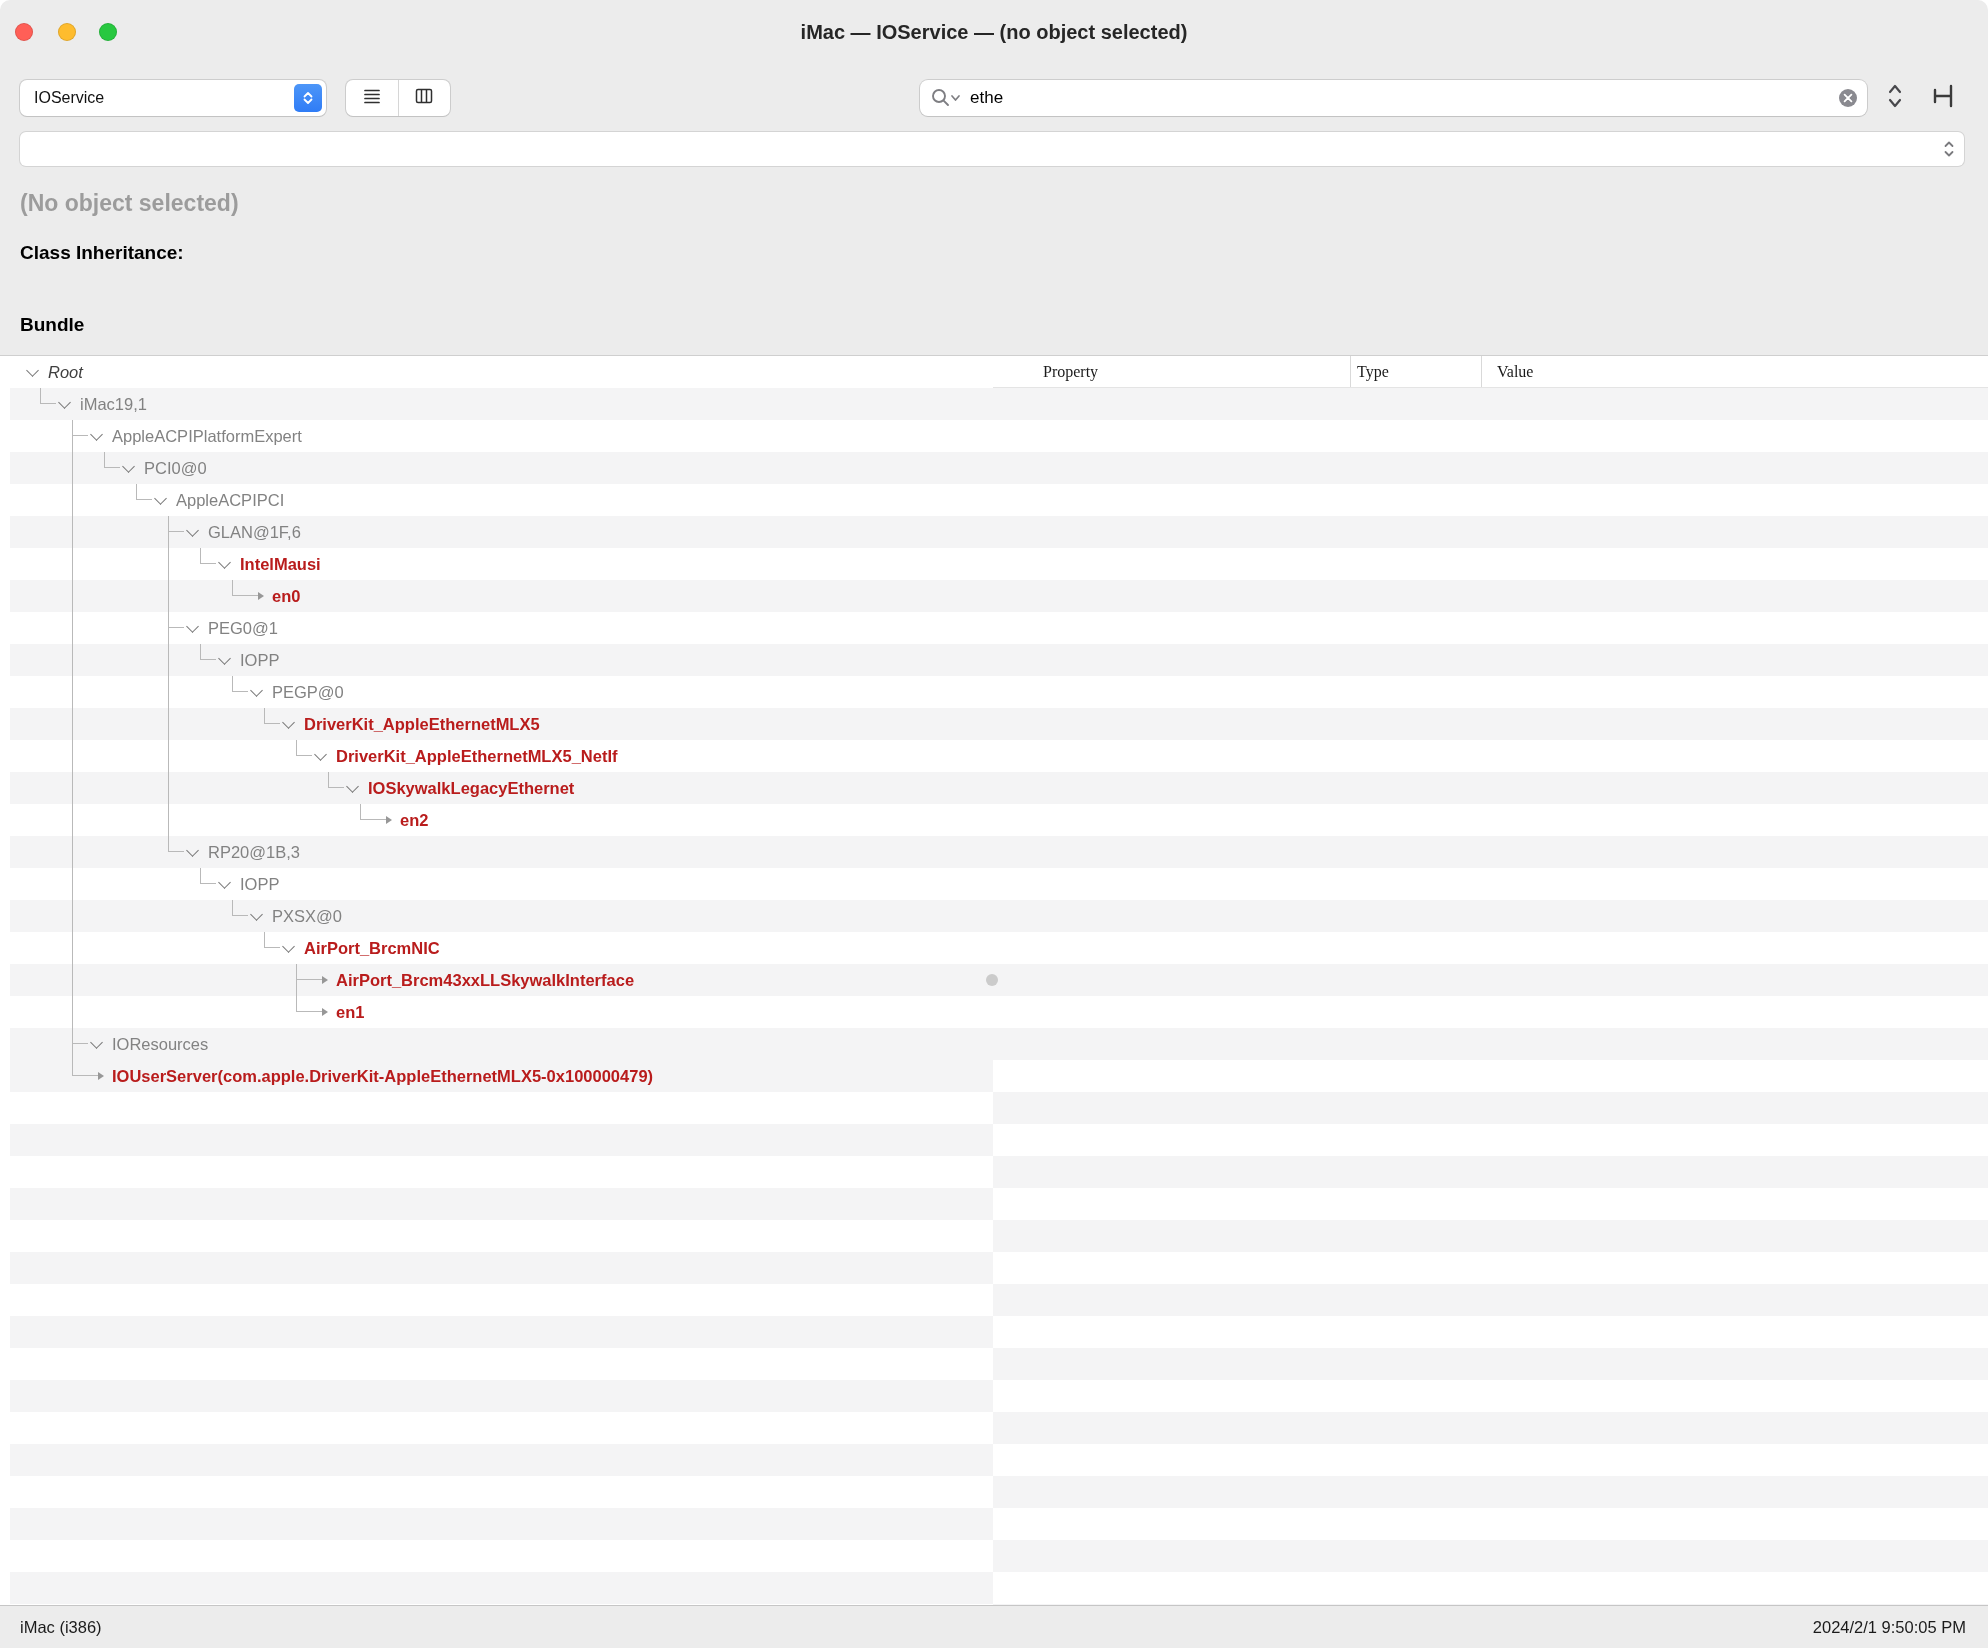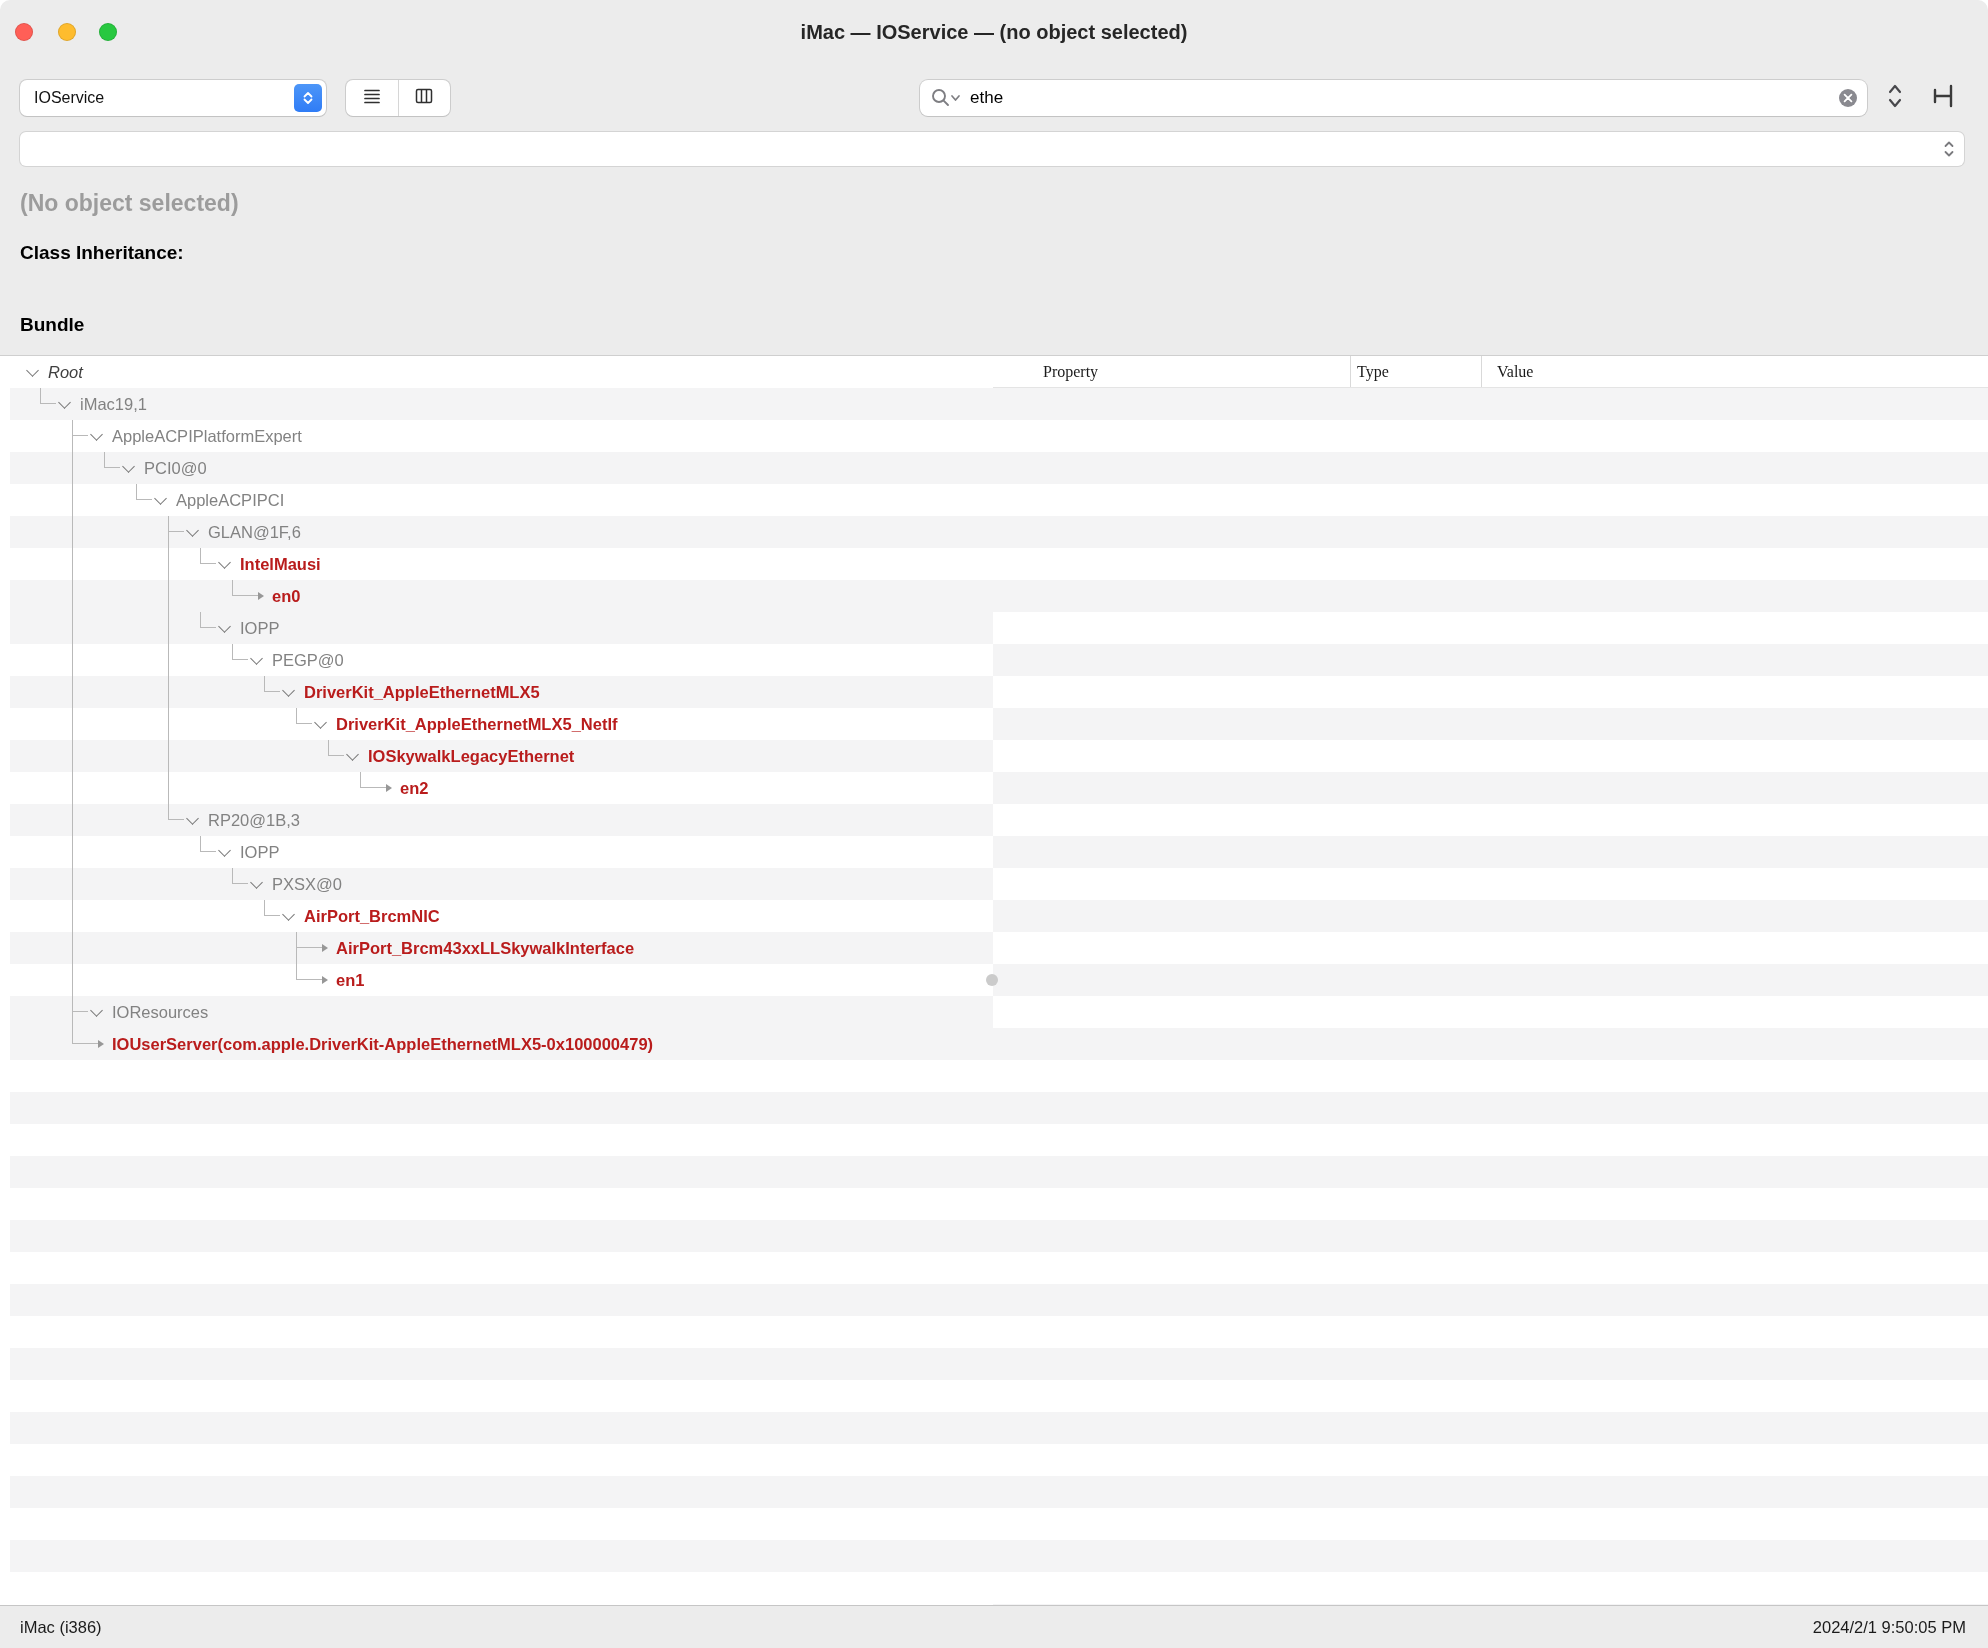--- a/index.html
+++ b/index.html
@@ -220,20 +220,27 @@
             <span class="tlabel match" style="left: 230px;">IntelMausi</span>
           </div>
           <div class="trow alt">
             <div class="g" style="left: 62px;"></div>
             <div class="g" style="left: 158px;"></div>
             <div class="ev" style="left: 222px;"></div>
             <div class="arm" style="left: 222px; width: 26px;"></div>
             <div class="arrow" style="left: 248px;"></div>
             <span class="tlabel match" style="left: 262px;">en0</span>
           </div>
+          <div class="trow">
+            <div class="g" style="left: 62px;"></div>
+            <div class="g" style="left: 158px;"></div>
+            <div class="arm" style="left: 158px; width: 16px;"></div>
+            <span class="chev" style="left: 178px;"></span>
+            <span class="tlabel" style="left: 198px;">PEG0@1</span>
+          </div>
           <div class="trow alt">
             <div class="g" style="left: 62px;"></div>
             <div class="g" style="left: 158px;"></div>
             <div class="ev" style="left: 190px;"></div>
             <div class="arm" style="left: 190px; width: 16px;"></div>
             <span class="chev" style="left: 210px;"></span>
             <span class="tlabel" style="left: 230px;">IOPP</span>
           </div>
           <div class="trow">
             <div class="g" style="left: 62px;"></div>

